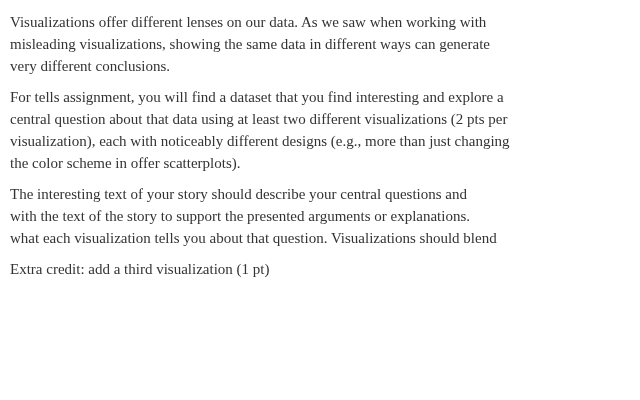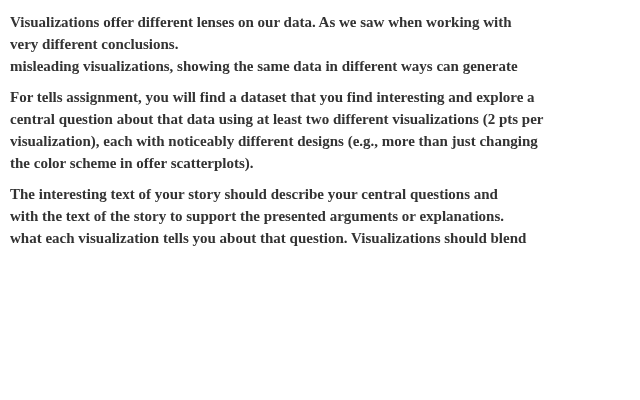--- a/index.html
+++ b/index.html
@@ -23,41 +23,43 @@
     line-height: 22px;
     -webkit-font-smoothing: antialiased;
   }
   .para {
     margin: 0 0 9px 0;
     padding: 0;
   }
   .line {
     display: block;
     white-space: pre;
-    font-weight: bold;
   }
 </style>
 </head>
 <body>
 
 <div class="doc">
 
   <p class="para">
     <span class="line">Visualizations offer different lenses on our data. As we saw when working with</span>
+    <span class="line">misleading visualizations, showing the same data in different ways can generate</span>
     <span class="line">very different conclusions.</span>
-    <span class="line">misleading visualizations, showing the same data in different ways can generate</span>
   </p>
 
   <p class="para">
     <span class="line">For tells assignment, you will find a dataset that you find interesting and explore a</span>
     <span class="line">central question about that data using at least two different visualizations (2 pts per</span>
     <span class="line">visualization), each with noticeably different designs (e.g., more than just changing</span>
     <span class="line">the color scheme in offer scatterplots).</span>
   </p>
 
   <p class="para">
     <span class="line">The interesting text of your story should describe your central questions and</span>
     <span class="line">with the text of the story to support the presented arguments or explanations.</span>
     <span class="line">what each visualization tells you about that question. Visualizations should blend</span>
   </p>
 
+  <p class="para">
+    <span class="line">Extra credit: add a third visualization (1 pt)</span>
+  </p>
 
 </div>
 
 </body></html>

